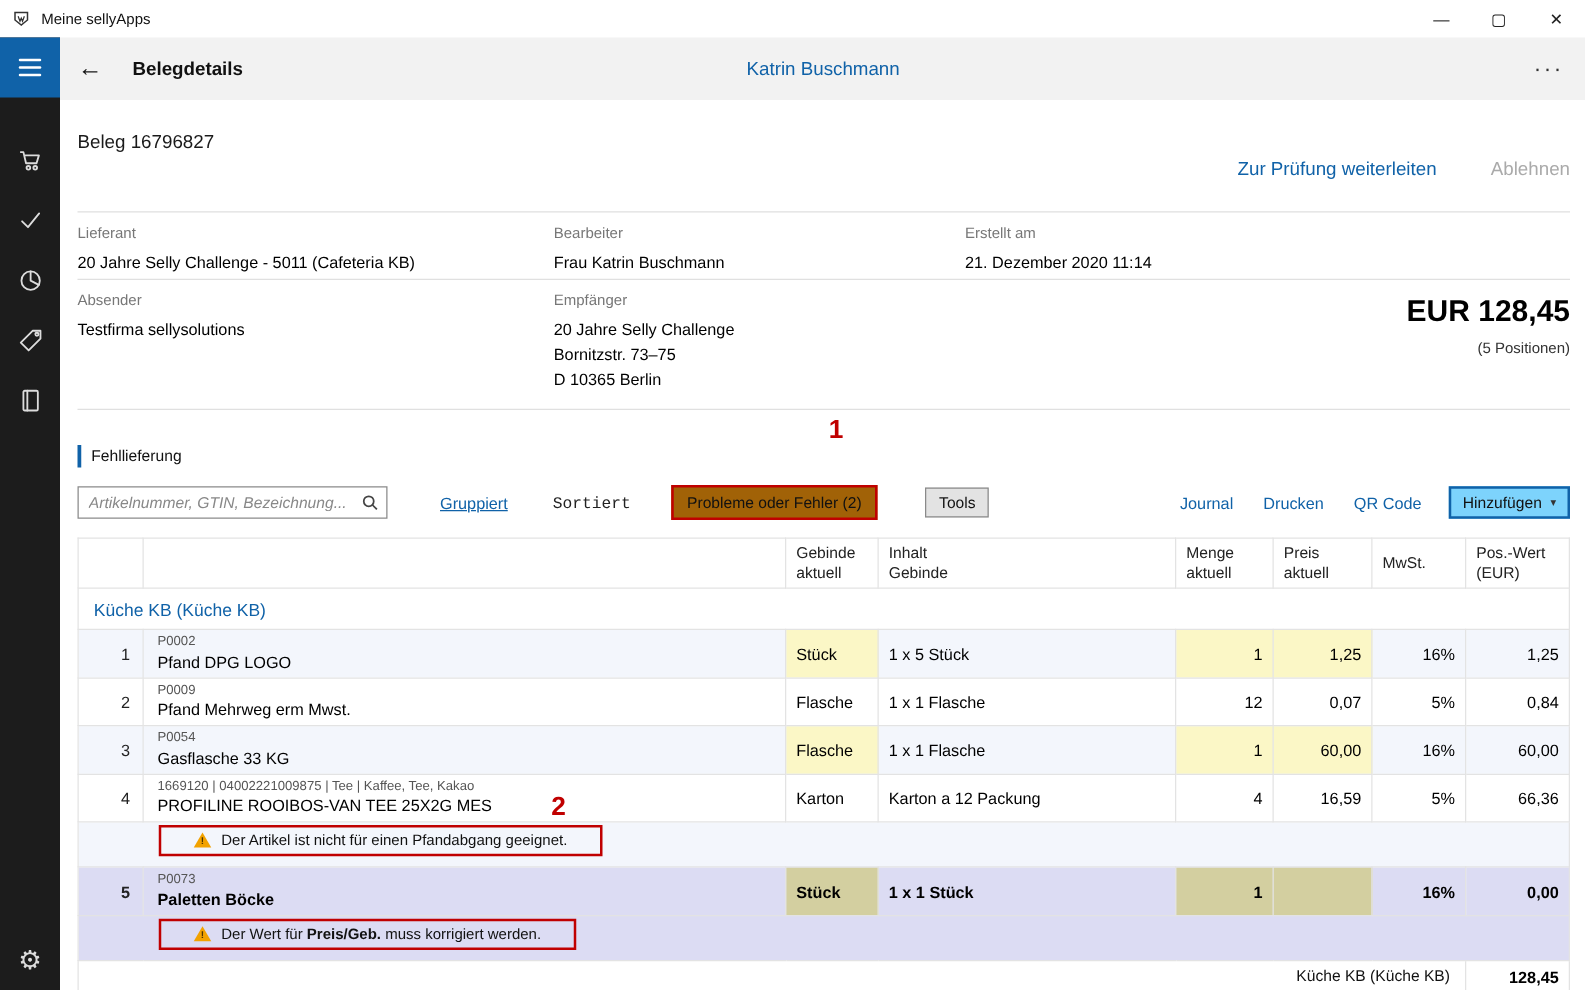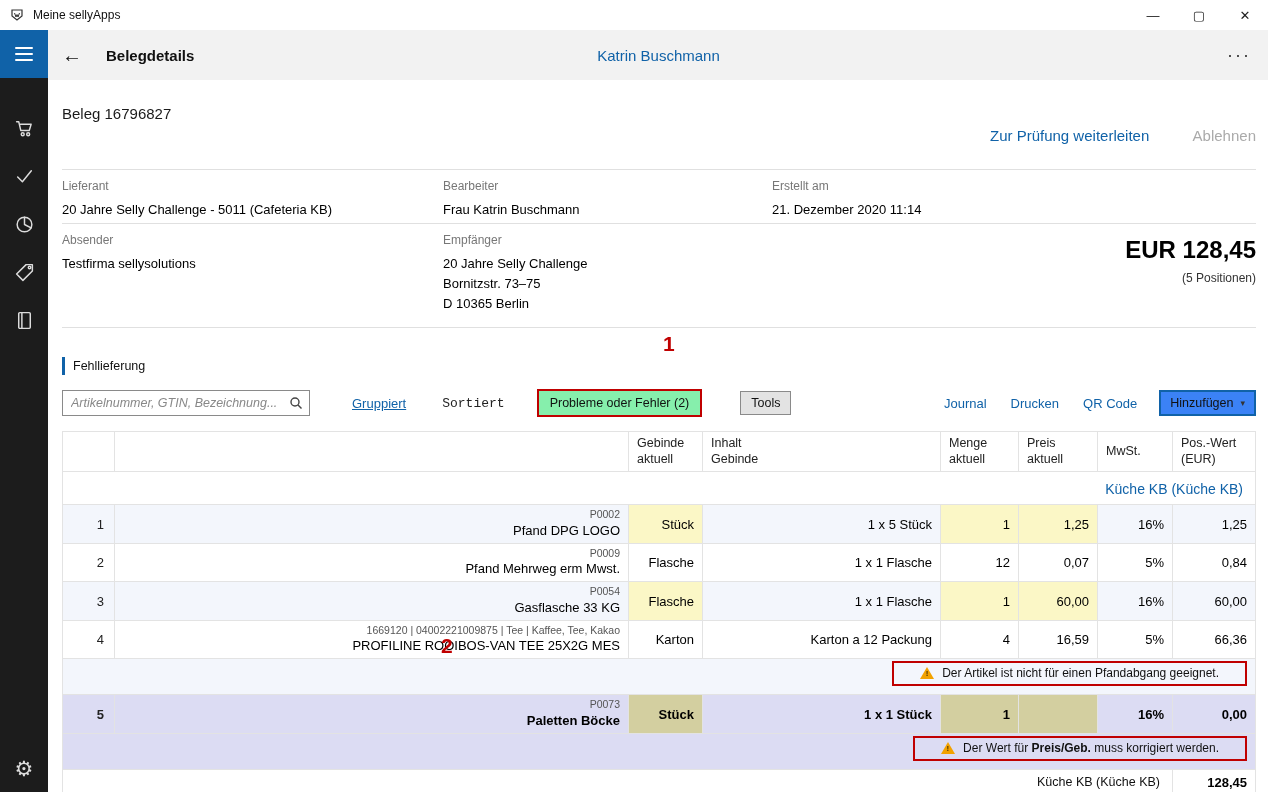--- a/index.html
+++ b/index.html
@@ -63,29 +63,29 @@
   
   .toolbar{margin-top:14px;display:flex;align-items:center;height:28px;}
   .searchbox{width:248px;height:26px;border:1px solid #8a8a8a;display:flex;align-items:center;background:#fff;}
   .searchbox input{flex:1;border:none;outline:none;font-size:12.5px;padding:0 4px 0 8px;font-family:"Liberation Sans",sans-serif;color:#222;background:transparent;}
   .searchbox input::placeholder{color:#888;font-style:italic;}
   .search-icon{width:26px;display:flex;align-items:center;justify-content:center;cursor:pointer;}
   .search-icon svg{stroke:#444;fill:none;stroke-width:1.4;}
   .tb-link{font-size:13px;color:var(--accent);cursor:pointer;}
   .tb-link.grouped{margin-left:42px;text-decoration:underline;}
   .tb-plain{margin-left:36px;font-size:13px;color:#222;cursor:pointer;font-family:Liberation Mono, monospace;}
-  .problems-btn{margin-left:32px;border:2px solid var(--annotation_red);background:#86efac;padding:5px 11px;font-size:12.5px;color:#111;cursor:pointer;font-family:"Liberation Sans",sans-serif;}
+  .problems-btn{margin-left:32px;border:2px solid var(--annotation_red);background:#a16207;padding:5px 11px;font-size:12.5px;color:#111;cursor:pointer;font-family:"Liberation Sans",sans-serif;}
   .tools-btn{margin-left:38px;background:#e3e3e3;border:1px solid #8a8a8a;padding:4px 10px;font-size:12.5px;color:#111;cursor:pointer;font-family:"Liberation Sans",sans-serif;}
   .tb-right{margin-left:auto;display:flex;align-items:center;}
   .tb-right .tb-link{margin-left:24px;}
-  .add-btn{margin-left:22px;background:#3b82f6;border:2px solid var(--accent);padding:4px 9px;font-size:12.5px;color:#111;cursor:pointer;display:flex;align-items:center;font-family:"Liberation Sans",sans-serif;text-align:right;}
+  .add-btn{margin-left:22px;background:#7dd3fc;border:2px solid var(--accent);padding:4px 9px;font-size:12.5px;color:#111;cursor:pointer;display:flex;align-items:center;font-family:"Liberation Sans",sans-serif;text-align:right;}
   .chevron{font-size:9px;margin-left:7px;color:#333;}
   
   table.items{margin-top:14px;width:100%;border-collapse:collapse;table-layout:fixed;font-size:13px;border:1px solid #b0b0b0;}
-  table.items th, table.items td{border:1px solid #e3e3e3;text-align:right;}
+  table.items th, table.items td{border:1px solid #e3e3e3;}
   table.items th{font-weight:normal;font-size:12.5px;color:#222;text-align:left;padding:4px 8px;height:38px;vertical-align:middle;white-space:pre-line;line-height:1.25;background:#fff;}
   th.th-wert{background:var(--header_col);border-bottom:1px solid #c9c9c9;}
   tr.group-row td{color:var(--accent);font-size:14px;padding:9px 12px 7px;background:#fff;}
   tr.datarow td{height:35px;padding:3px 8px;vertical-align:middle;}
   tr.datarow td.num{text-align:right;padding-right:10px;font-size:13px;color:#222;}
   tr.datarow td.art{padding-left:11px;}
   .code{font-size:10.5px;color:#555;line-height:1.3;}
   .aname{font-size:13px;color:#000;line-height:1.3;margin-top:1px;}
   td.c-right{text-align:right;}
   tr.alt{background:var(--row_alt);}

